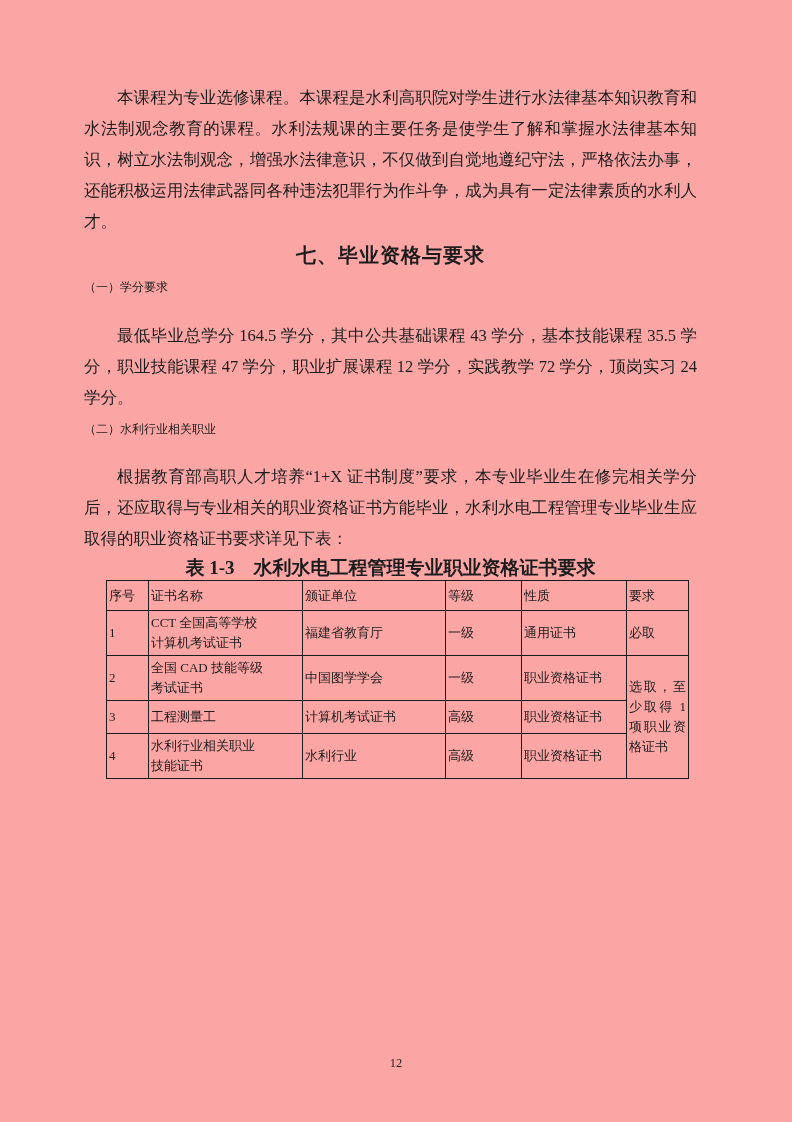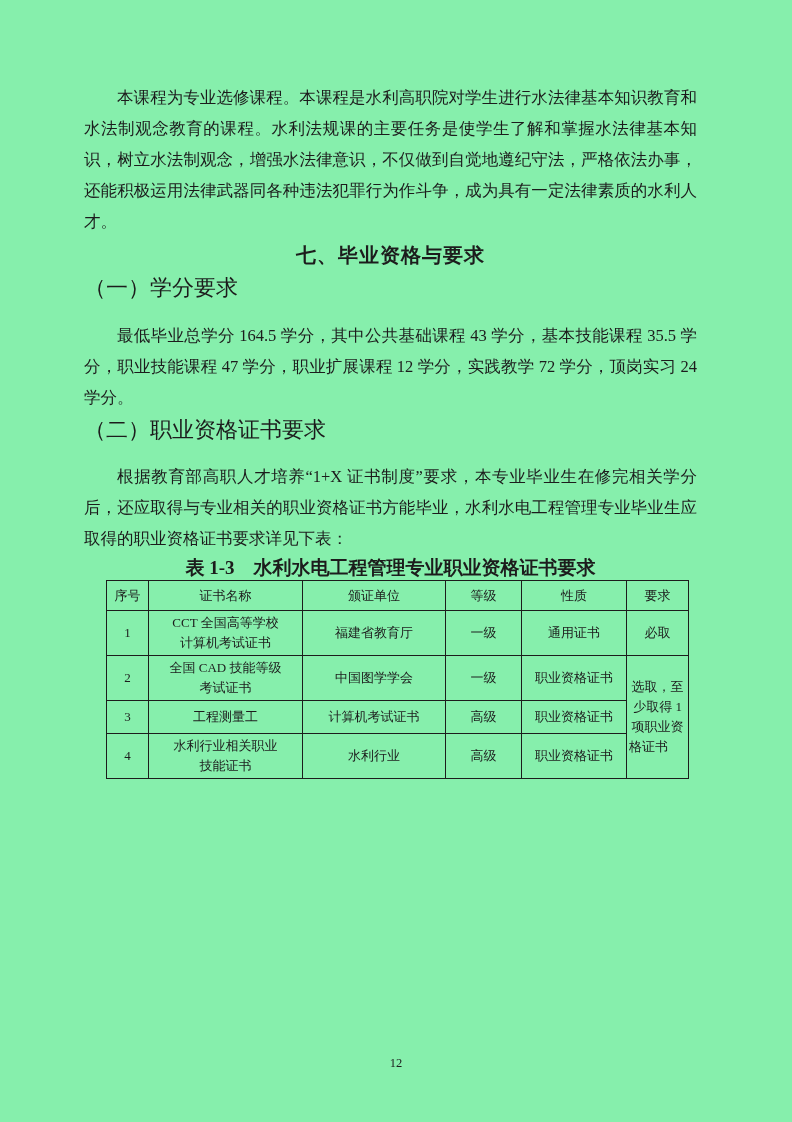--- a/index.html
+++ b/index.html
@@ -1,20 +1,20 @@
 <!DOCTYPE html>
 <html><head>
 <meta charset="utf-8">
 <style>
   html, body { margin:0; padding:0; background:#fdfdfd; }
   .page {
     position:relative;
     width:792px; height:1122px;
     margin:0 auto;
-    background:#86efac;
+    background:#fca5a5;
     font-family:"Liberation Serif","DejaVu Serif",serif;
     color:#1c1c1c;
     overflow:hidden;
     box-sizing:border-box;
   }
   .content {
     position:absolute;
     left:84px; top:0;
     width:613px;
   }
@@ -29,21 +29,21 @@
   .heading {
     font-family:"Liberation Sans","DejaVu Sans",sans-serif;
     font-size:20px;
     font-weight:700;
     line-height:31px;
     margin:3px 0 0 0;
     letter-spacing:1px;
     text-align:center;
   }
   .subtitle {
-    font-size:22px;
+    font-size:12px;
     line-height:31px;
     margin:1px 0 0 0;
   }
   #credit-para { margin-top:17px; }
   #cert-intro-para { margin-top:16px; }
   .caption {
     font-family:Liberation Serif, serif;
     font-size:19px;
     font-weight:700;
     line-height:20px;
@@ -53,21 +53,20 @@
   table.cert {
     border-collapse:collapse;
     table-layout:fixed;
     width:582px;
     margin:2px 0 0 22px;
   }
   table.cert td {
     border:1px solid #1c1c1c;
     font-size:13px;
     line-height:20px;
-    text-align:center;
     vertical-align:middle;
     padding:0 2px;
     overflow:hidden;
   }
   tr.h30 { height:30px; }
   tr.h45 { height:45px; }
   tr.h33 { height:33px; }
   .cell-line { display:block; line-height:20px; }
   td.merged-req {
     text-align:justify;
@@ -92,21 +91,21 @@
   <div class="content">
 
     <p class="para indent" id="intro-para">本课程为专业选修课程。本课程是水利高职院对学生进行水法律基本知识教育和水法制观念教育的课程。水利法规课的主要任务是使学生了解和掌握水法律基本知识，树立水法制观念，增强水法律意识，不仅做到自觉地遵纪守法，严格依法办事，还能积极运用法律武器同各种违法犯罪行为作斗争，成为具有一定法律素质的水利人才。</p>
 
     <h2 class="heading">七、毕业资格与要求</h2>
 
     <p class="subtitle">（一）学分要求</p>
 
     <p class="para indent" id="credit-para">最低毕业总学分 164.5 学分，其中公共基础课程 43 学分，基本技能课程 35.5 学分，职业技能课程 47 学分，职业扩展课程 12 学分，实践教学 72 学分，顶岗实习 24 学分。</p>
 
-    <p class="subtitle">（二）职业资格证书要求</p>
+    <p class="subtitle">（二）水利行业相关职业</p>
 
     <p class="para indent" id="cert-intro-para">根据教育部高职人才培养“1+X 证书制度”要求，本专业毕业生在修完相关学分后，还应取得与专业相关的职业资格证书方能毕业，水利水电工程管理专业毕业生应取得的职业资格证书要求详见下表：</p>
 
     <p class="caption">表 1-3　水利水电工程管理专业职业资格证书要求</p>
 
     <table class="cert">
       <colgroup>
         <col style="width:42px">
         <col style="width:154px">
         <col style="width:143px">

